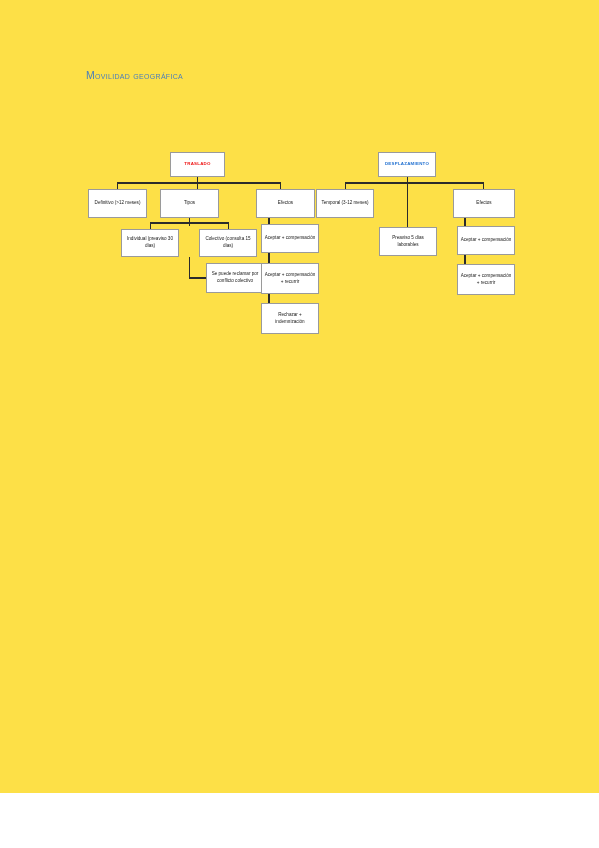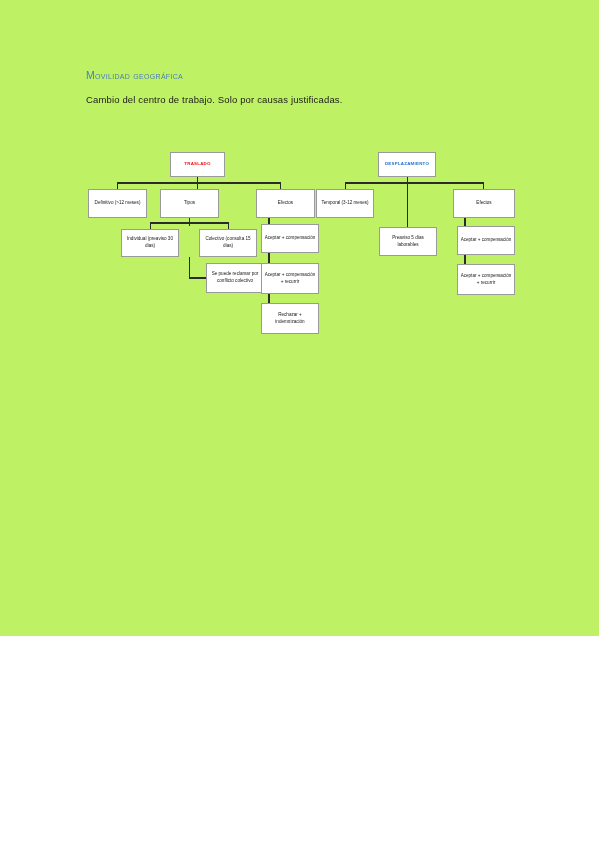--- a/index.html
+++ b/index.html
@@ -8,22 +8,22 @@
     padding: 0;
     background: #ffffff;
   }
   body {
     font-family: "Liberation Sans", sans-serif;
     color: #000000;
   }
   #page {
     position: relative;
     width: 599px;
-    height: 636px;
-    background: #bef264;
+    height: 793px;
+    background: #fde047;
     overflow: hidden;
   }
 
   
   #heading {
     position: absolute;
     left: 86px;
     top: 69px;
     font-family: "Liberation Sans", sans-serif;
     font-size: 10.5px;
@@ -85,21 +85,20 @@
   .conn.thick-v { width: 1.6px; }
   .conn.thick-h { height: 1.6px; }
 </style>
 </head>
 <body>
 
 <div id="page">
 
   <div id="heading">Movilidad geográfica</div>
 
-  <div id="subheading">Cambio del centro de trabajo. Solo por causas justificadas.</div>
 
   <div id="diagram">
 
     <div class="node root root-traslado" style="left:170px; top:152px; width:55px; height:25px;">TRASLADO</div>
 
     <div class="conn v" style="left:197px; top:177px; width:1.4px; height:11px;"></div>
 
     <div class="conn thick-h" style="left:117px; top:182px; width:163px;"></div>
 
     <div class="conn v" style="left:117px; top:182px; height:7px;"></div>

